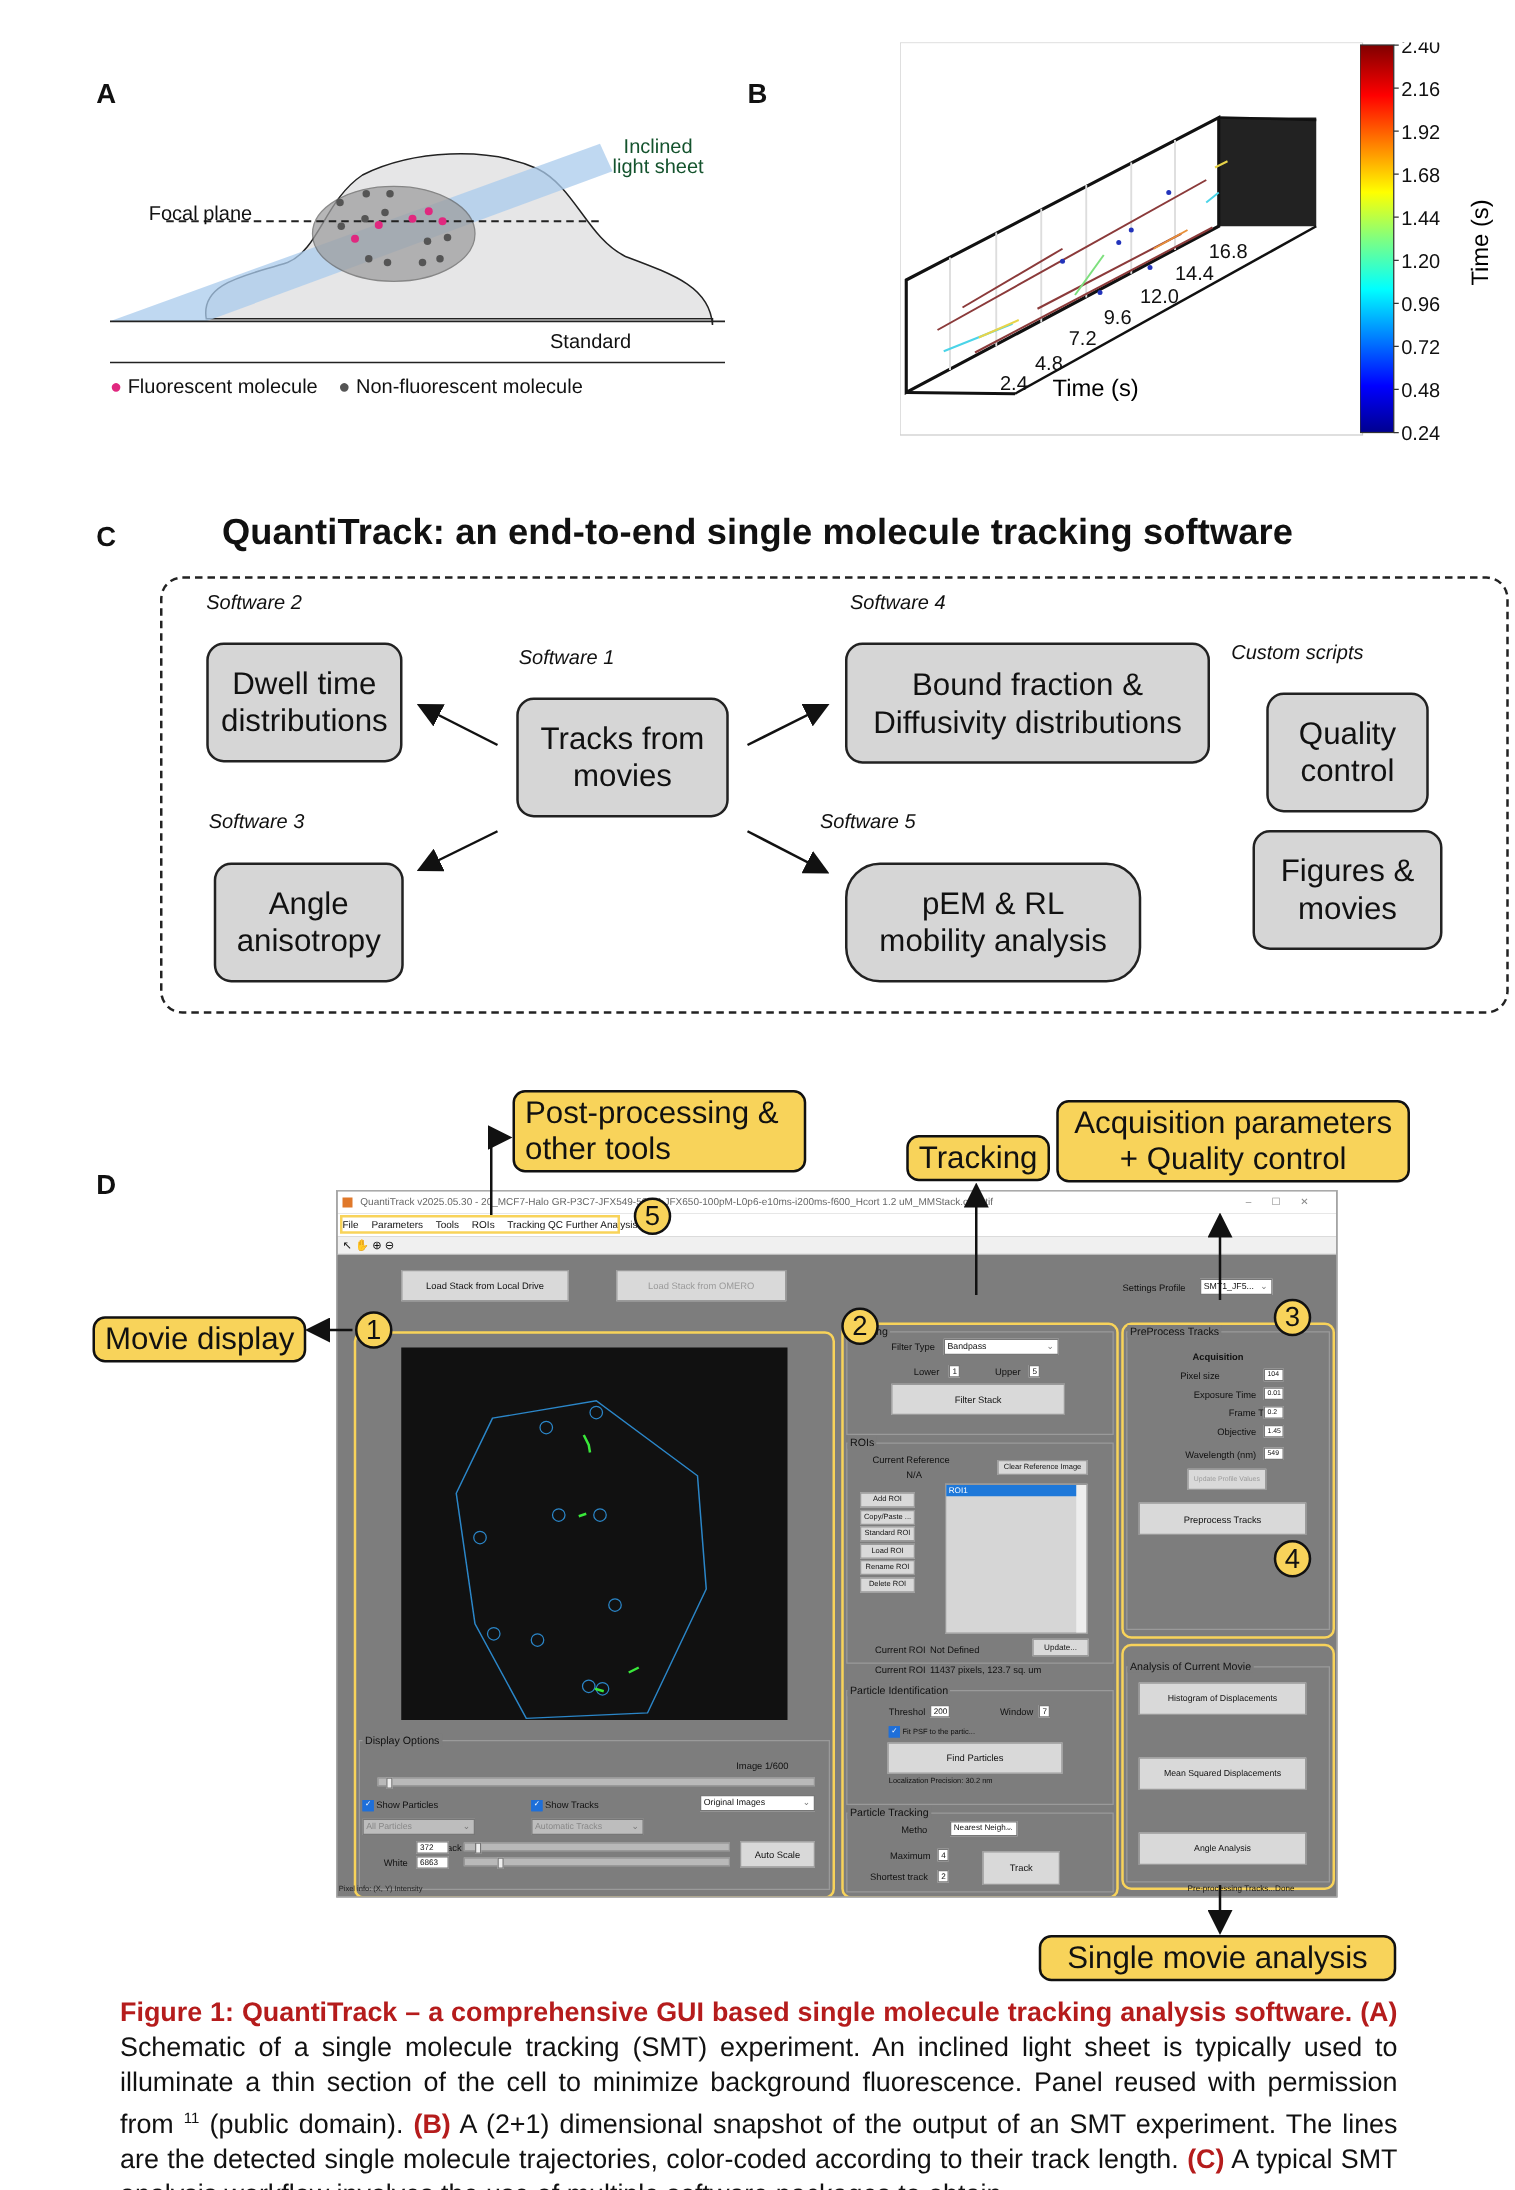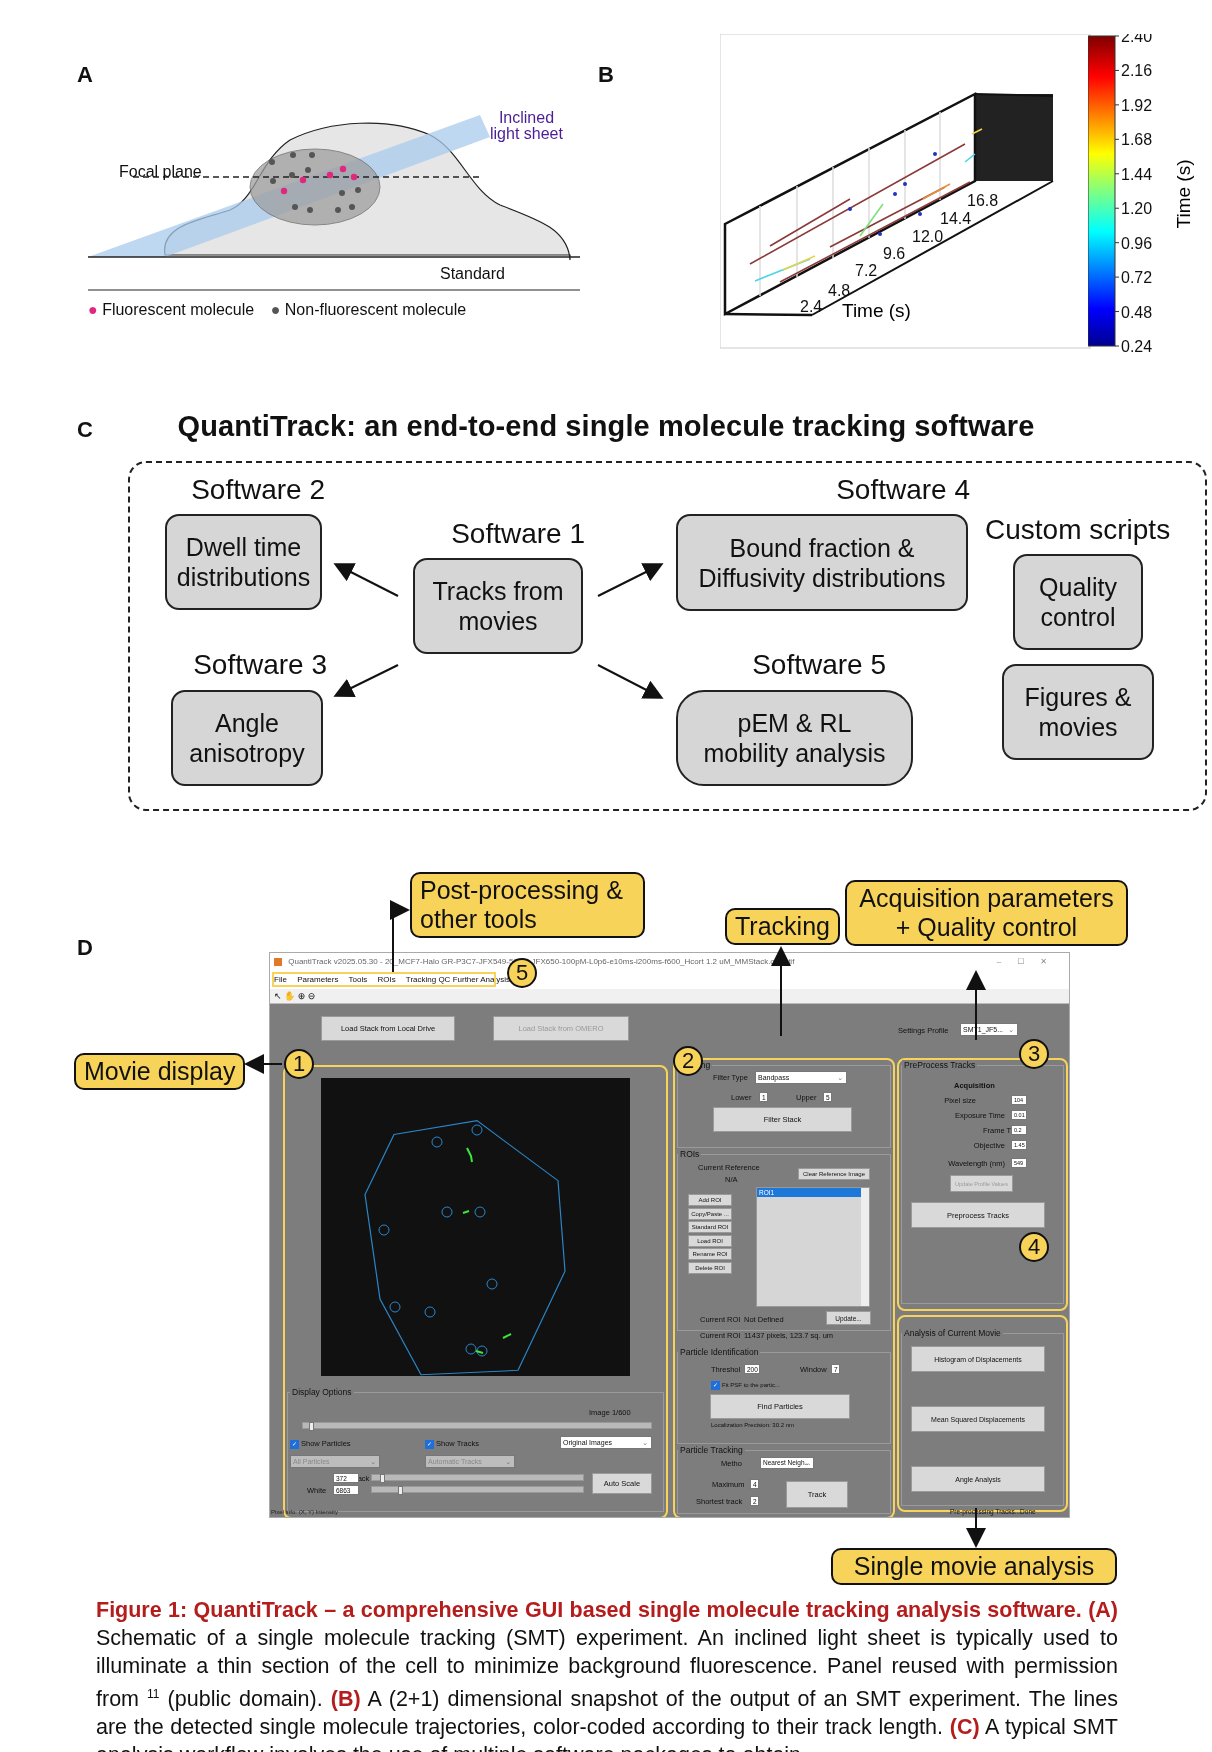--- a/index.html
+++ b/index.html
@@ -2,21 +2,21 @@
 <html><head>
 <meta charset="utf-8">
 <style>
   html,body{margin:0;padding:0;background:#ffffff;}
   body{width:1212px;height:1752px;position:relative;overflow:hidden;font-family:"Liberation Sans",sans-serif;color:#111;}
   .abs{position:absolute;}
   .panel-label{position:absolute;font-weight:bold;font-size:22px;font-family:"Liberation Sans",sans-serif;}
   
   .c-title{position:absolute;left:0;width:1212px;text-align:center;top:410px;font-size:29px;font-weight:bold;letter-spacing:0.1px;}
   .dashbox{position:absolute;left:128px;top:461px;width:1079px;height:350px;border:2px dashed #222;border-radius:18px;box-sizing:border-box;}
-  .sw-label{position:absolute;font-size:28px;text-align:right;white-space:nowrap;}
+  .sw-label{position:absolute;font-size:16px;text-align:left;white-space:nowrap;font-style:italic;}
   .sw-box{position:absolute;background:#d6d6d6;border:2px solid #222;border-radius:14px;box-sizing:border-box;display:flex;align-items:center;justify-content:center;text-align:center;font-size:25px;line-height:30px;}
   
   .callout{position:absolute;background:#f8d35a;border:2px solid #111;border-radius:10px;box-sizing:border-box;font-size:25px;line-height:29px;padding:2px 8px;white-space:nowrap;}
   .num-circle{position:absolute;width:30px;height:30px;border-radius:50%;background:#f8d35a;border:2px solid #111;box-sizing:border-box;display:flex;align-items:center;justify-content:center;font-size:22px;line-height:1;}
   
   .win{position:absolute;left:269px;top:952px;width:801px;height:566px;background:#7d7d7d;border:1px solid #aaa;box-sizing:border-box;overflow:hidden;}
   .titlebar{position:absolute;left:0;top:0;width:100%;height:18px;background:#fff;font-size:8px;color:#666;line-height:18px;}
   .menubar{position:absolute;left:0;top:18px;width:100%;height:18px;background:#fff;font-size:8px;line-height:18px;color:#111;}
   .toolbar{position:absolute;left:0;top:36px;width:100%;height:14px;background:#f0f0f0;border-bottom:1px solid #bbb;font-size:9px;line-height:14px;}
   .gbtn{position:absolute;background:#d9d9d9;border:1px solid #9a9a9a;box-sizing:border-box;font-size:7.5px;color:#111;display:flex;align-items:center;justify-content:center;text-align:center;}
@@ -67,21 +67,21 @@
   </g>
   <g fill="#e0287f">
     <circle cx="283" cy="74" r="3.2"></circle>
       <circle cx="243" cy="85" r="3.2"></circle>
       <circle cx="224" cy="96" r="3.2"></circle>
       <circle cx="270" cy="80" r="3.2"></circle>
       <circle cx="294" cy="82" r="3.2"></circle>
   </g>
 </svg>
 <div class="abs" style="left:119px;top:163px;font-size:16px;">Focal plane</div>
-<div class="abs" style="left:490px;top:110px;font-size:16px;color:#4c1d95;line-height:16px;text-align:center;">
+<div class="abs" style="left:490px;top:110px;font-size:16px;color:#14532d;line-height:16px;text-align:center;">
   <div>Inclined</div>
   <div>light sheet</div>
 </div>
 <div class="abs" style="left:440px;top:265px;font-size:16px;">Standard</div>
 <div class="abs" style="left:88px;top:301px;font-size:16px;">
   <span style="color:#e0287f;">●</span>
   <span>Fluorescent molecule</span>
   <span style="color:#555;margin-left:12px;">●</span>
   <span>Non-fluorescent molecule</span>
 </div>

